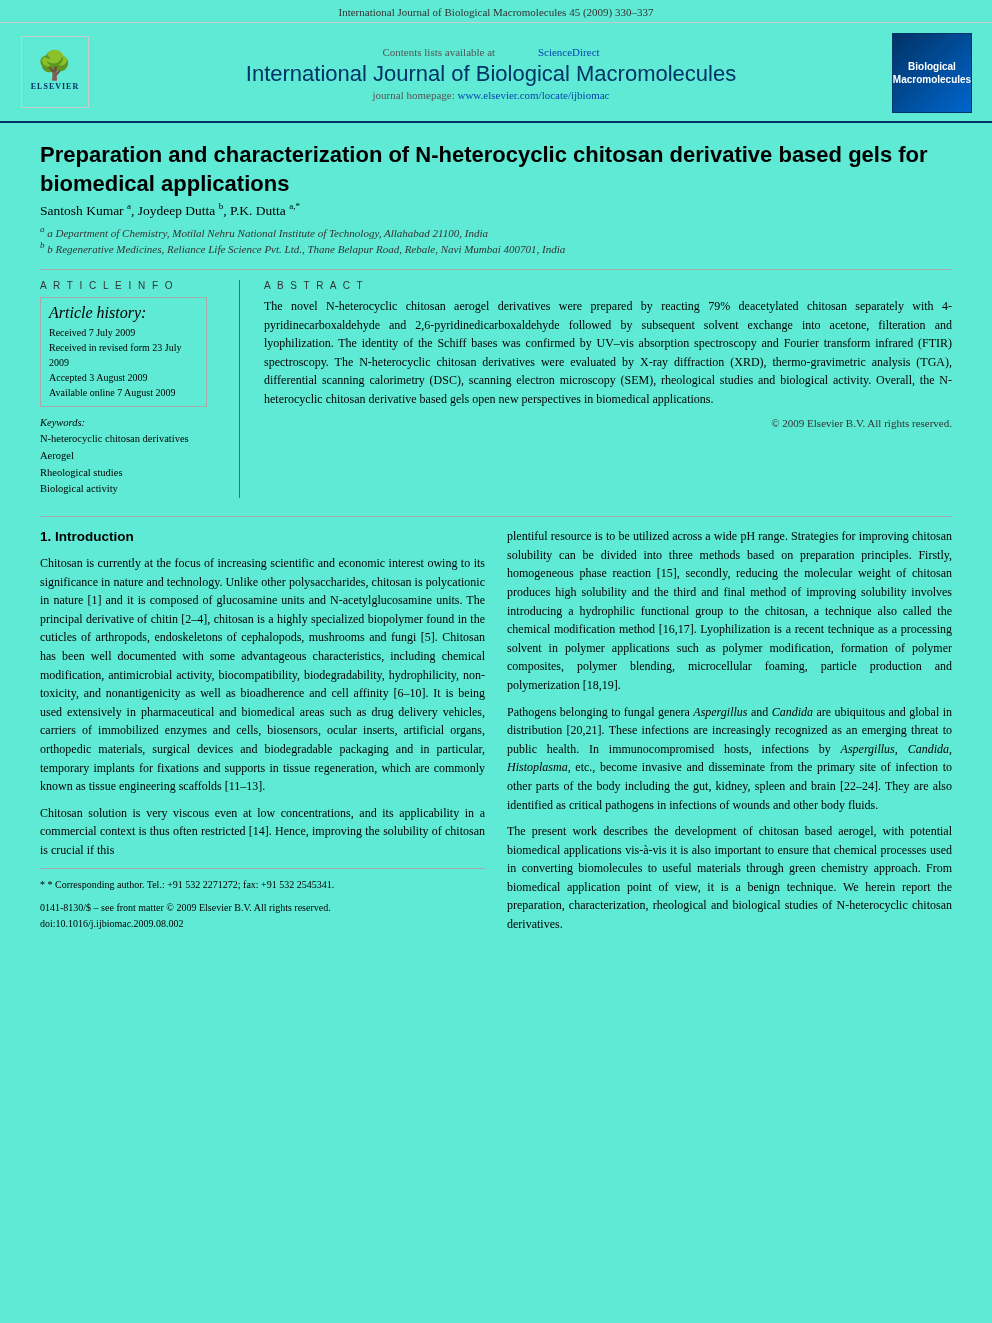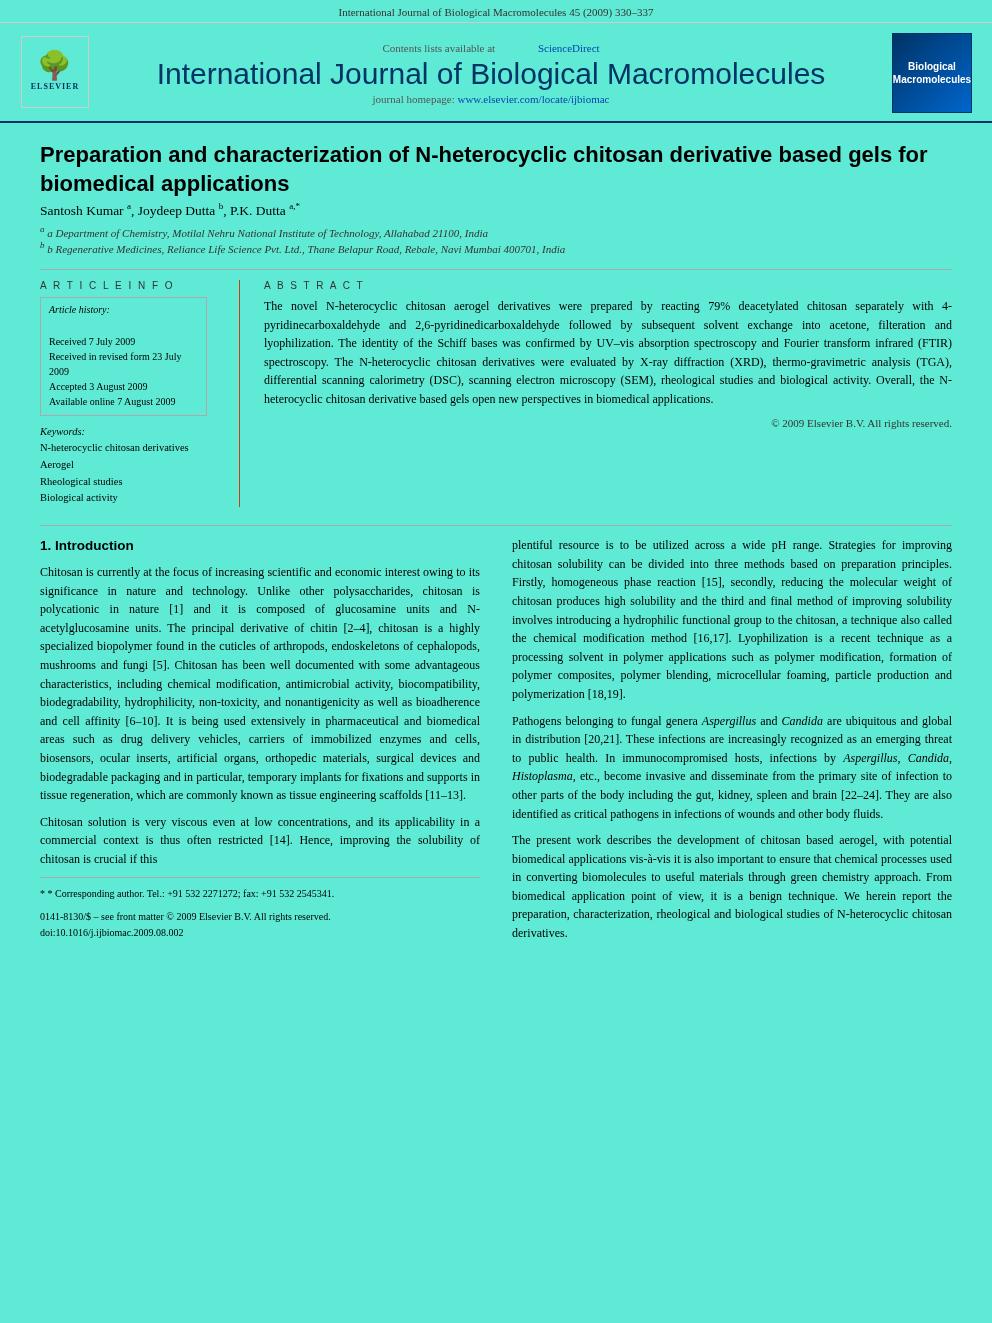--- a/index.html
+++ b/index.html
@@ -70,21 +70,21 @@
       font-size: 11px;
       color: #555;
       margin-bottom: 3px;
     }
     .sciencedirect-link a {
       color: #0645ad;
       text-decoration: none;
       margin-left: 40px;
     }
     .journal-name {
-      font-size: 30px;
+      font-size: 22px;
       color: #003366;
       font-family: Arial, sans-serif;
       font-weight: normal;
       margin-bottom: 2px;
     }
     .journal-homepage {
       font-size: 11px;
       color: #555;
     }
     .journal-homepage a { color: #0645ad; text-decoration: none; }
@@ -169,22 +169,22 @@
     }
     
     .article-history-box {
       border: 1px solid #aaa;
       padding: 6px 8px;
       margin-bottom: 10px;
       font-size: 10.5px;
     }
     .article-history-box .ah-title {
       font-style: italic;
-      font-size: 10px;
-      margin-bottom: 19px;
+      font-size: 16px;
+      margin-bottom: 3px;
     }
     .article-history-box p {
       font-size: 10px;
       line-height: 1.5;
     }
     
     .keywords-section { margin-top: 8px; }
     .keywords-title {
       font-style: italic;
       font-size: 10.5px;
@@ -202,21 +202,21 @@
       margin-bottom: 8px;
     }
     .copyright-line {
       font-size: 11px;
       text-align: right;
       color: #333;
     }
     
     .body-section {
       display: flex;
-      gap: 32px;
+      gap: 22px;
     }
     .body-left, .body-right {
       flex: 1;
       font-size: 12px;
       line-height: 1.55;
       text-align: justify;
     }
     .section-heading {
       font-size: 13.5px;
       font-weight: bold;

